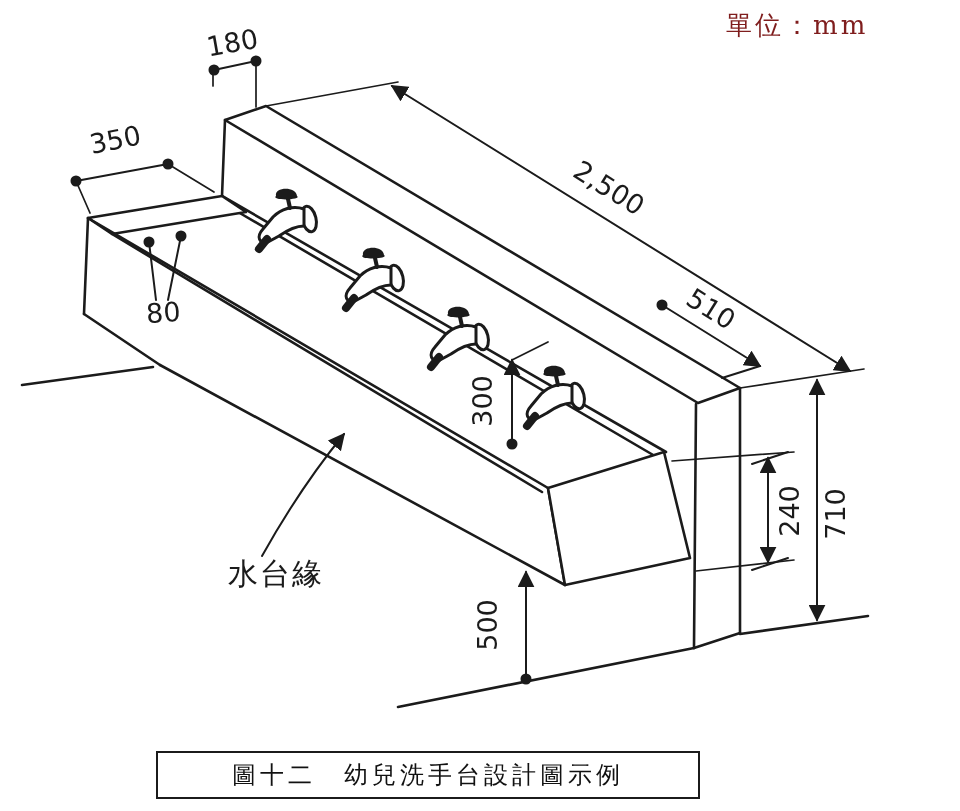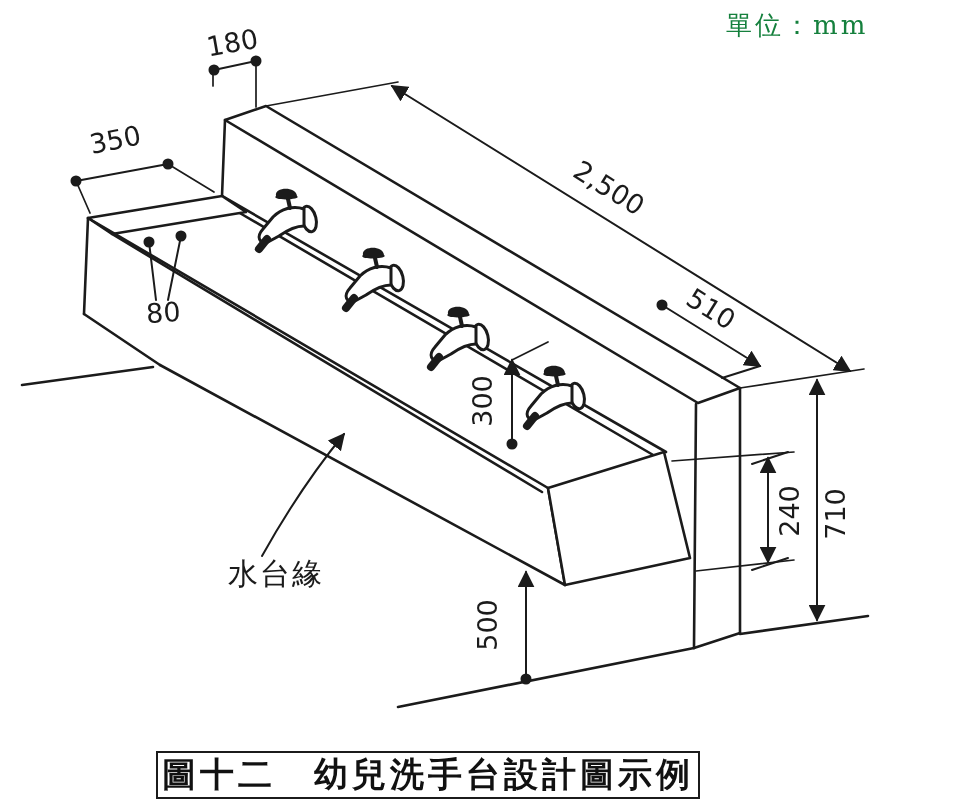--- a/index.html
+++ b/index.html
@@ -9,28 +9,28 @@
   }
   svg{position:absolute;left:0;top:0;}
   .struct path,.struct line{fill:none;stroke:#1b1b1b;stroke-width:2.6;stroke-linecap:round;stroke-linejoin:round;}
   .struct .face{fill:#ffffff;}
   .ext line{stroke:#1b1b1b;stroke-width:1.7;stroke-linecap:round;}
   .dim line,.dim path{stroke:#1b1b1b;stroke-width:2;fill:none;stroke-linecap:round;}
   .labels text{fill:#1b1b1b;font-size:27px;font-family:"DejaVu Sans", sans-serif;text-anchor:middle;}
   .labels .cjk{font-size:30px;font-family:"DejaVu Serif","Liberation Serif",serif;letter-spacing:2px;}
   .unit-label{
     position:absolute;top:8px;left:726px;width:200px;font-size:26px;letter-spacing:3px;
-    color:#15803d;font-family:"DejaVu Serif","Liberation Serif",serif;
+    color:#7f1d1d;font-family:"DejaVu Serif","Liberation Serif",serif;
   }
   .caption-box{
     position:absolute;left:156px;top:751px;width:540px;height:44px;
     border:2.5px solid #1b1b1b;background:#ffffff;display:flex;align-items:center;justify-content:center;
   }
   .caption-box span{
-    font-size:34px;font-weight:bold;letter-spacing:4px;color:#111;
+    font-size:24px;font-weight:normal;letter-spacing:4px;color:#111;
     font-family:"DejaVu Serif","Liberation Serif",serif;white-space:nowrap;
   }
 </style>
 </head>
 <body>
 
 <div class="canvas">
 
   <svg viewBox="0 0 960 811" width="960" height="811">
     <defs>

